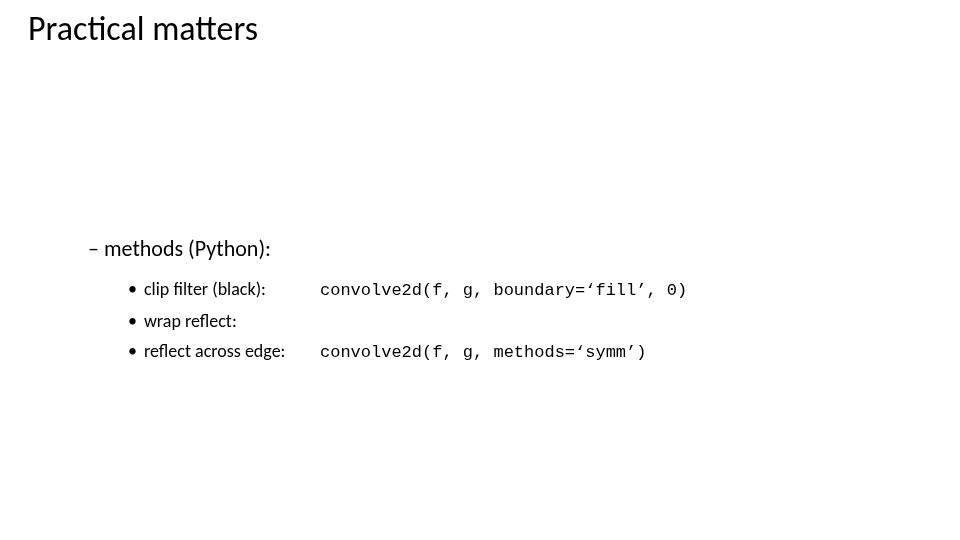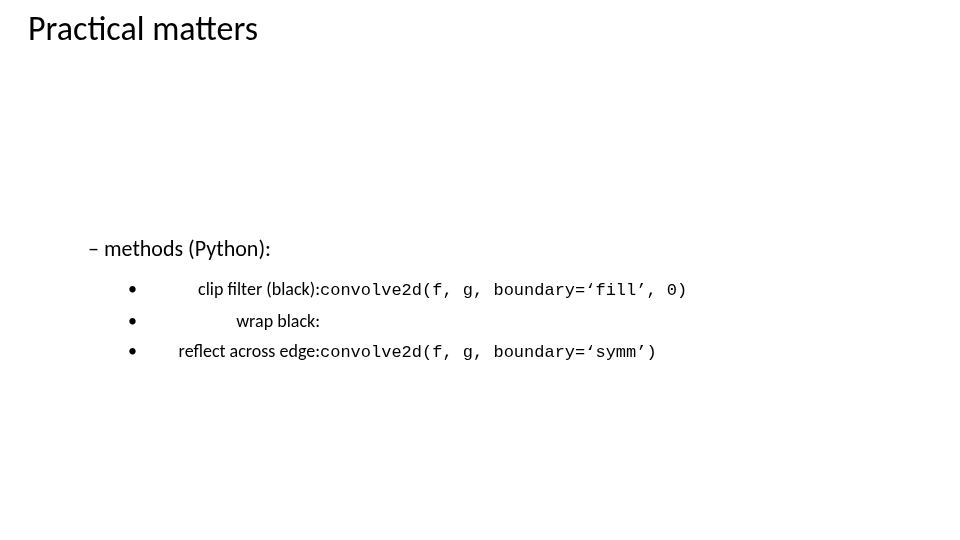--- a/index.html
+++ b/index.html
@@ -49,21 +49,20 @@
     align-items: baseline;
     font-size: 18px;
     line-height: 1.7;
   }
   .bullet {
     width: 16px;
     flex: 0 0 16px;
   }
   .label {
     flex: 0 0 176px;
-    text-align: right;
   }
   .code {
     font-family: Liberation Mono, monospace;
     font-size: 17px;
     white-space: pre;
   }
 </style>
 </head>
 <body>
 
@@ -80,24 +79,24 @@
     <div class="items">
 
       <div class="row">
         <span class="bullet">• </span>
         <span class="label">clip filter (black):</span>
         <span class="code">convolve2d(f, g, boundary=‘fill’, 0)</span>
       </div>
 
       <div class="row">
         <span class="bullet">• </span>
-        <span class="label">wrap black:</span>
+        <span class="label">wrap reflect:</span>
       </div>
 
       <div class="row">
         <span class="bullet">• </span>
         <span class="label">reflect across edge:</span>
-        <span class="code">convolve2d(f, g, boundary=‘symm’)</span>
+        <span class="code">convolve2d(f, g, methods=‘symm’)</span>
       </div>
 
     </div>
   </div>
 </div>
 
 </body></html>

